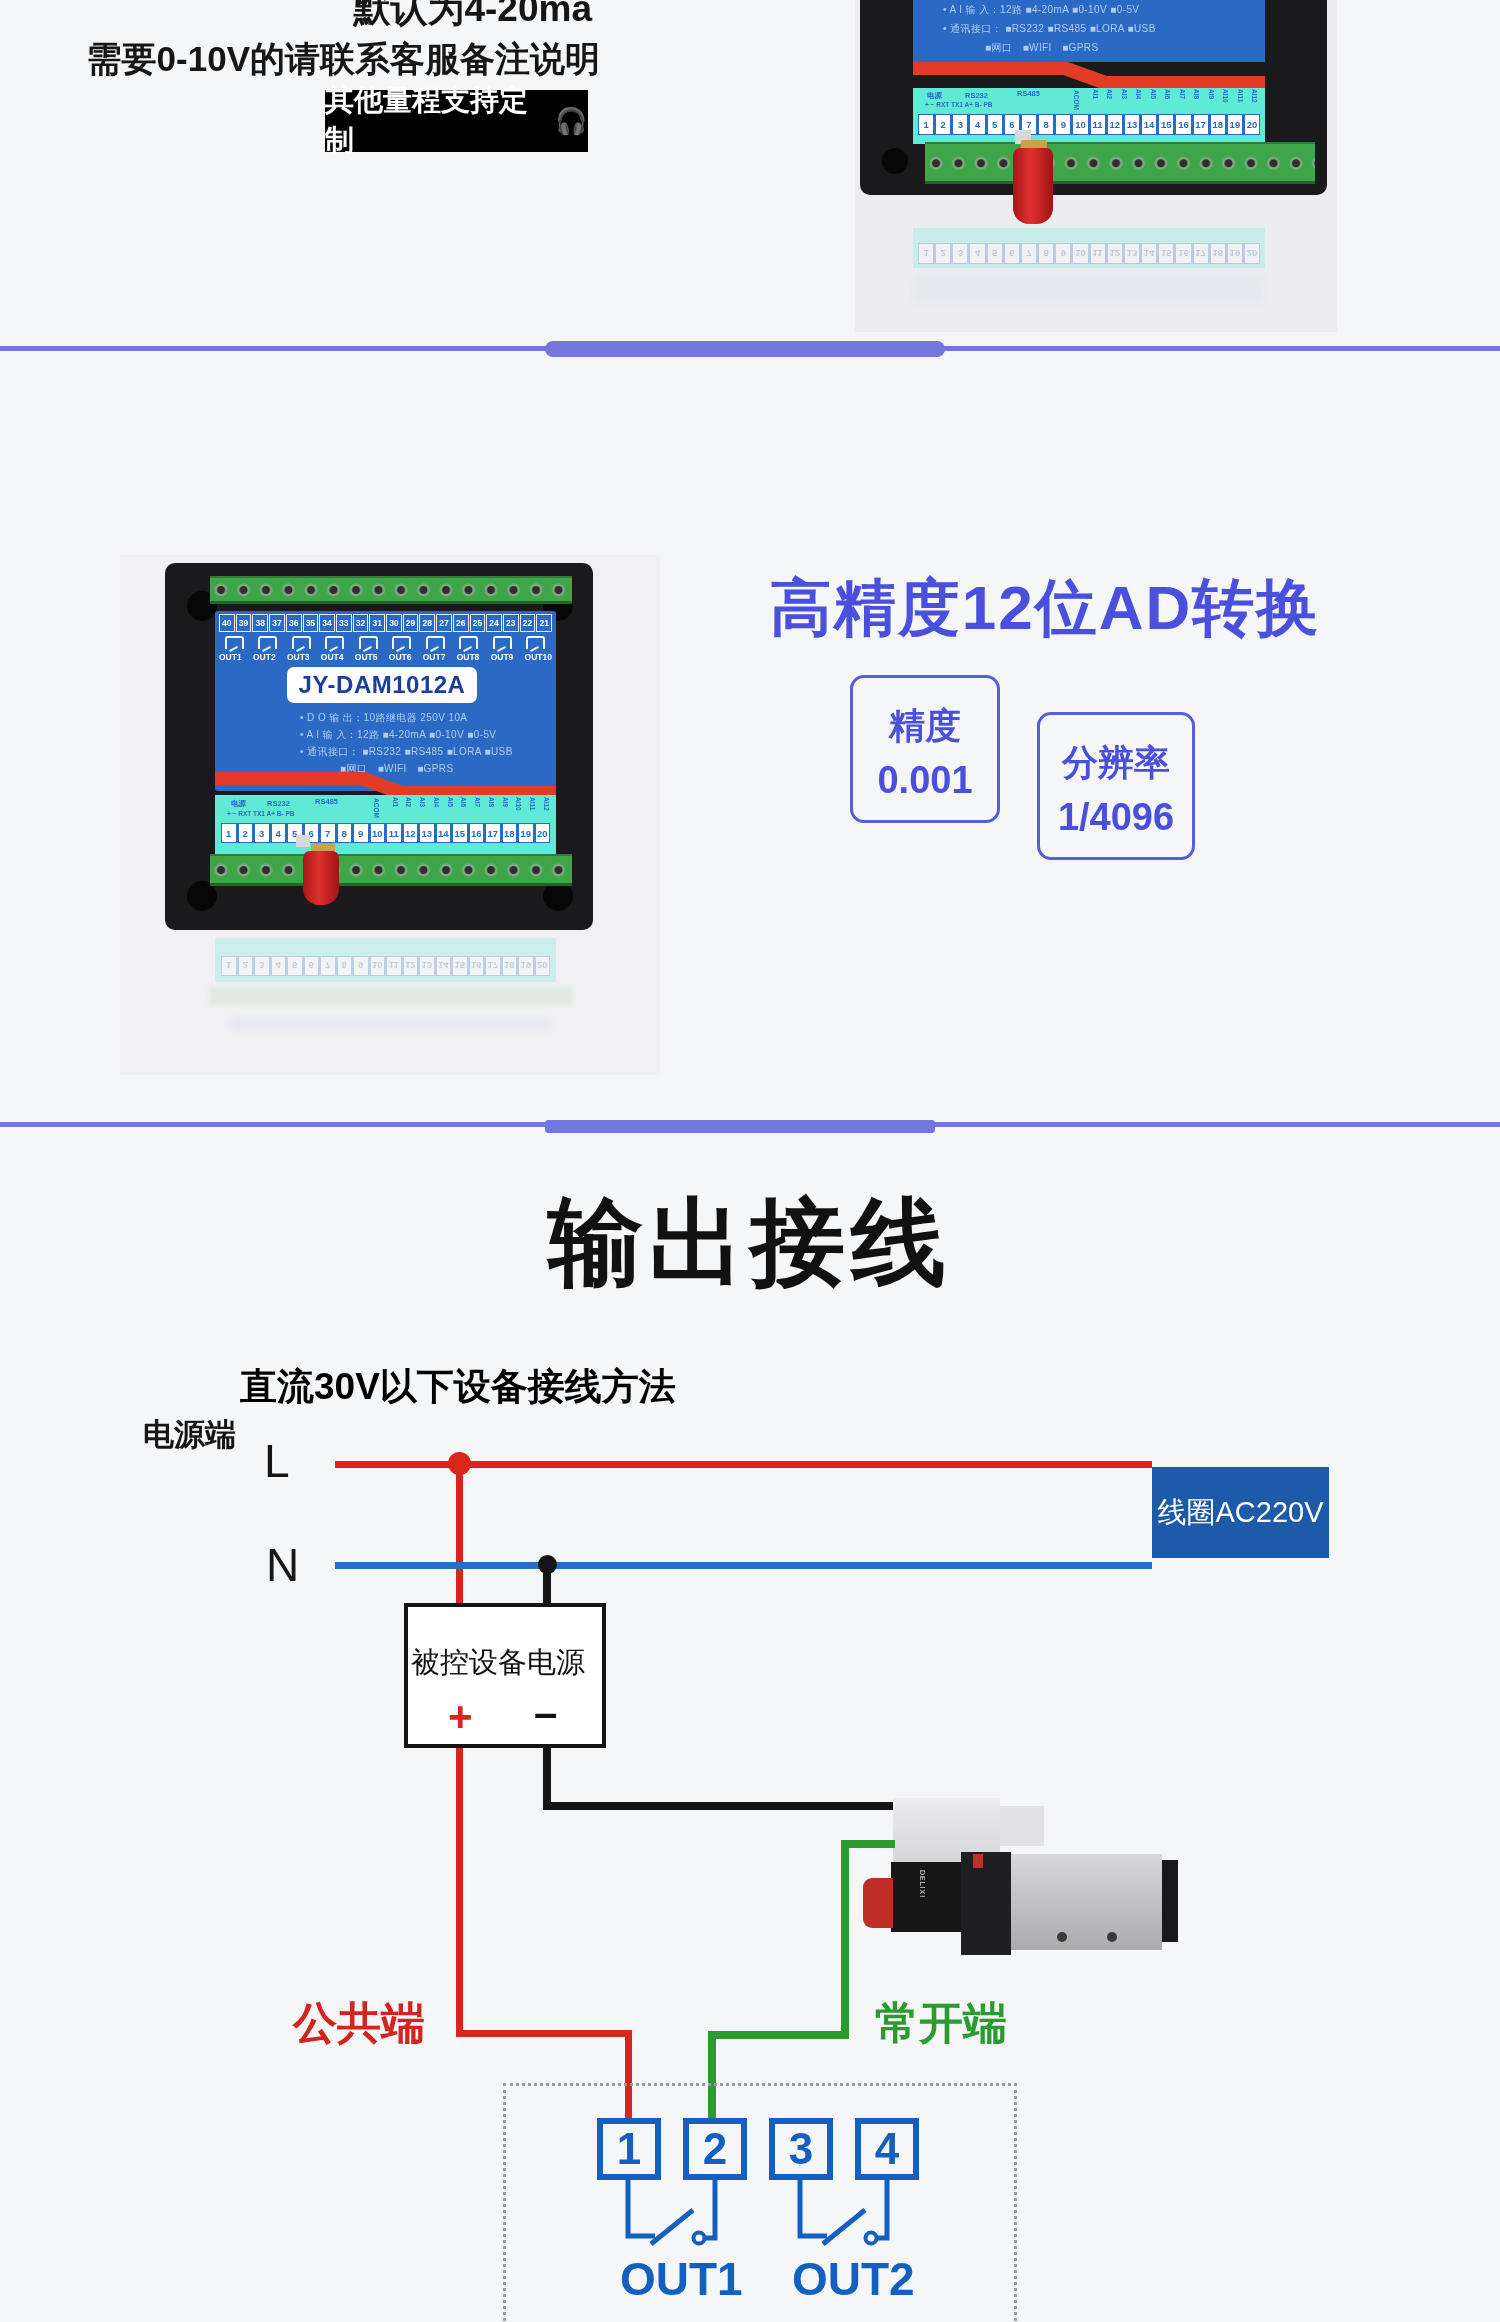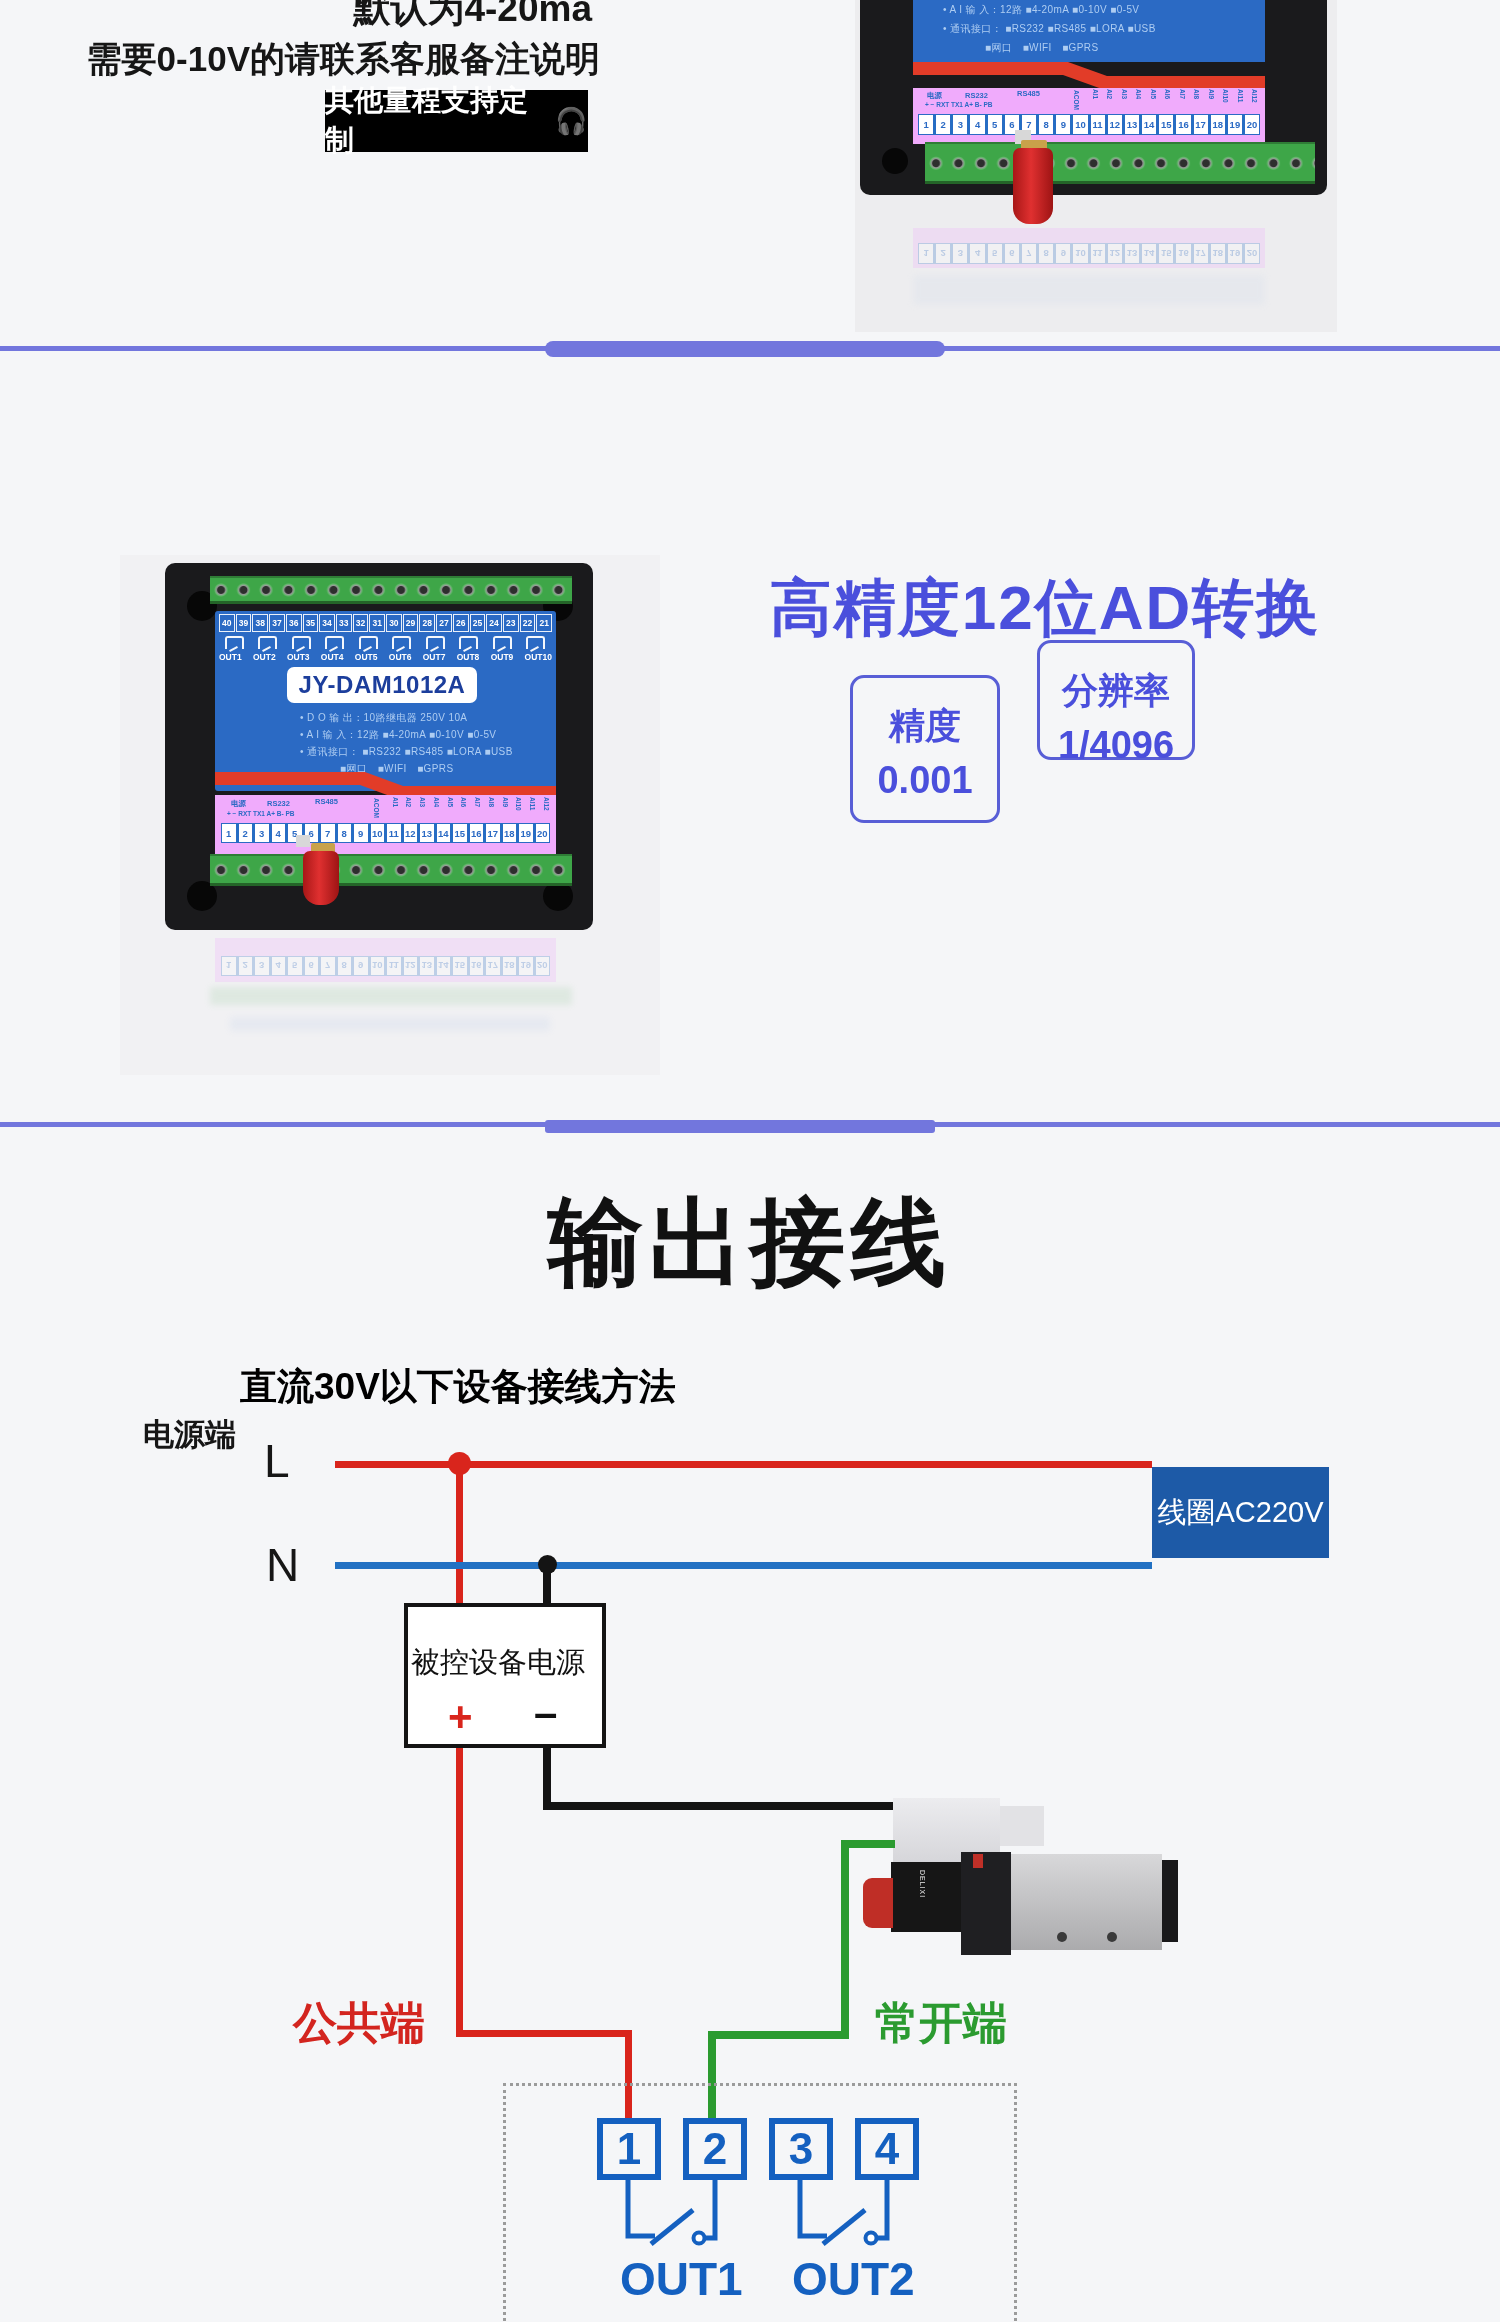--- a/index.html
+++ b/index.html
@@ -24,21 +24,21 @@
   .numrow span{flex:1;display:flex;align-items:center;justify-content:center;
                border:1px solid rgba(255,255,255,.9);color:#fff;font-size:8.5px;font-weight:700;}
   .numrow.blue span{border:1px solid #2b6ac4;color:#2b6ac4;background:#fff;font-size:9.5px;}
   .relayrow{position:absolute;display:flex;justify-content:space-between;}
   .relay{width:15px;height:11px;border:2px solid #fff;border-bottom:none;border-radius:3px 3px 0 0;position:relative;opacity:.95;}
   .relay:after{content:"";position:absolute;left:2px;bottom:-1px;width:9px;height:2px;background:#fff;transform:rotate(-28deg);}
   .outrow{position:absolute;display:flex;justify-content:space-between;color:#fff;font-size:8.5px;font-weight:700;}
   .titlebox{position:absolute;background:#fff;border-radius:7px;display:flex;align-items:center;justify-content:center;
             color:#1c3e9c;font-size:24px;font-weight:800;letter-spacing:.5px;}
   .spec{position:absolute;color:#aecdf2;font-size:10px;letter-spacing:.4px;white-space:nowrap;}
-  .wstrip{position:absolute;background:#f0abfc;}
+  .wstrip{position:absolute;background:#5eead4;}
   .tinylab{position:absolute;color:#2b6ac4;font-weight:700;font-size:7.5px;white-space:nowrap;}
   .vlabs{position:absolute;display:flex;justify-content:space-between;}
   .vlabs span{writing-mode:vertical-rl;font-size:6.5px;color:#2b6ac4;font-weight:700;line-height:1;}
   .gstrip{position:absolute;background-color:#3ea648;
     background-image:radial-gradient(circle at 11px 52%, #2e2e2e 3.5px, #999 4.5px, #63b86b 6px, rgba(0,0,0,0) 7px);
     background-size:22.5px 100%;border-top:2px solid #2f7d36;border-bottom:3px solid #246428;box-sizing:border-box;}
   .screw{position:absolute;background:#070707;border-radius:50%;}
   .sma-red{position:absolute;background:linear-gradient(90deg,#a81717,#e03030 45%,#9d1414);border-radius:7px 7px 16px 16px;}
   .sma-gold{position:absolute;background:#c9a24a;border-radius:2px;}
   .refl{opacity:.25;transform:scaleY(-1);}
@@ -303,21 +303,21 @@
   <div class="abs" style="left:90px;top:432px;width:362px;height:18px;background:#7fbf85;opacity:.16;filter:blur(3px);"></div>
   <div class="abs" style="left:110px;top:462px;width:320px;height:14px;background:#9ab4e0;opacity:.12;filter:blur(3px);"></div>
 </div>
 
 <div class="ad-title" style="left:745px;top:566px;width:600px;text-align:center;">高精度12位AD转换</div>
 
 <div class="ad-card" style="left:850px;top:675px;width:150px;height:148px;">
   <div class="lab">精度</div>
   <div class="val">0.001</div>
 </div>
-<div class="ad-card" style="left:1037px;top:640px;width:158px;height:120px;">
+<div class="ad-card" style="left:1037px;top:712px;width:158px;height:148px;">
   <div class="lab">分辨率</div>
   <div class="val">1/4096</div>
 </div>
 
 <div class="divline" style="top:1122px;"></div>
 <div class="divbar" style="left:545px;top:1120px;width:390px;height:13px;border-radius:3px;"></div>
 
 <div class="abs" style="left:0;top:1180px;width:1500px;text-align:center;font-size:95px;font-weight:900;letter-spacing:6px;color:#111;">输出接线</div>
 <div class="abs" style="left:240px;top:1362px;font-size:37px;font-weight:600;color:#000000;">直流30V以下设备接线方法</div>
 

